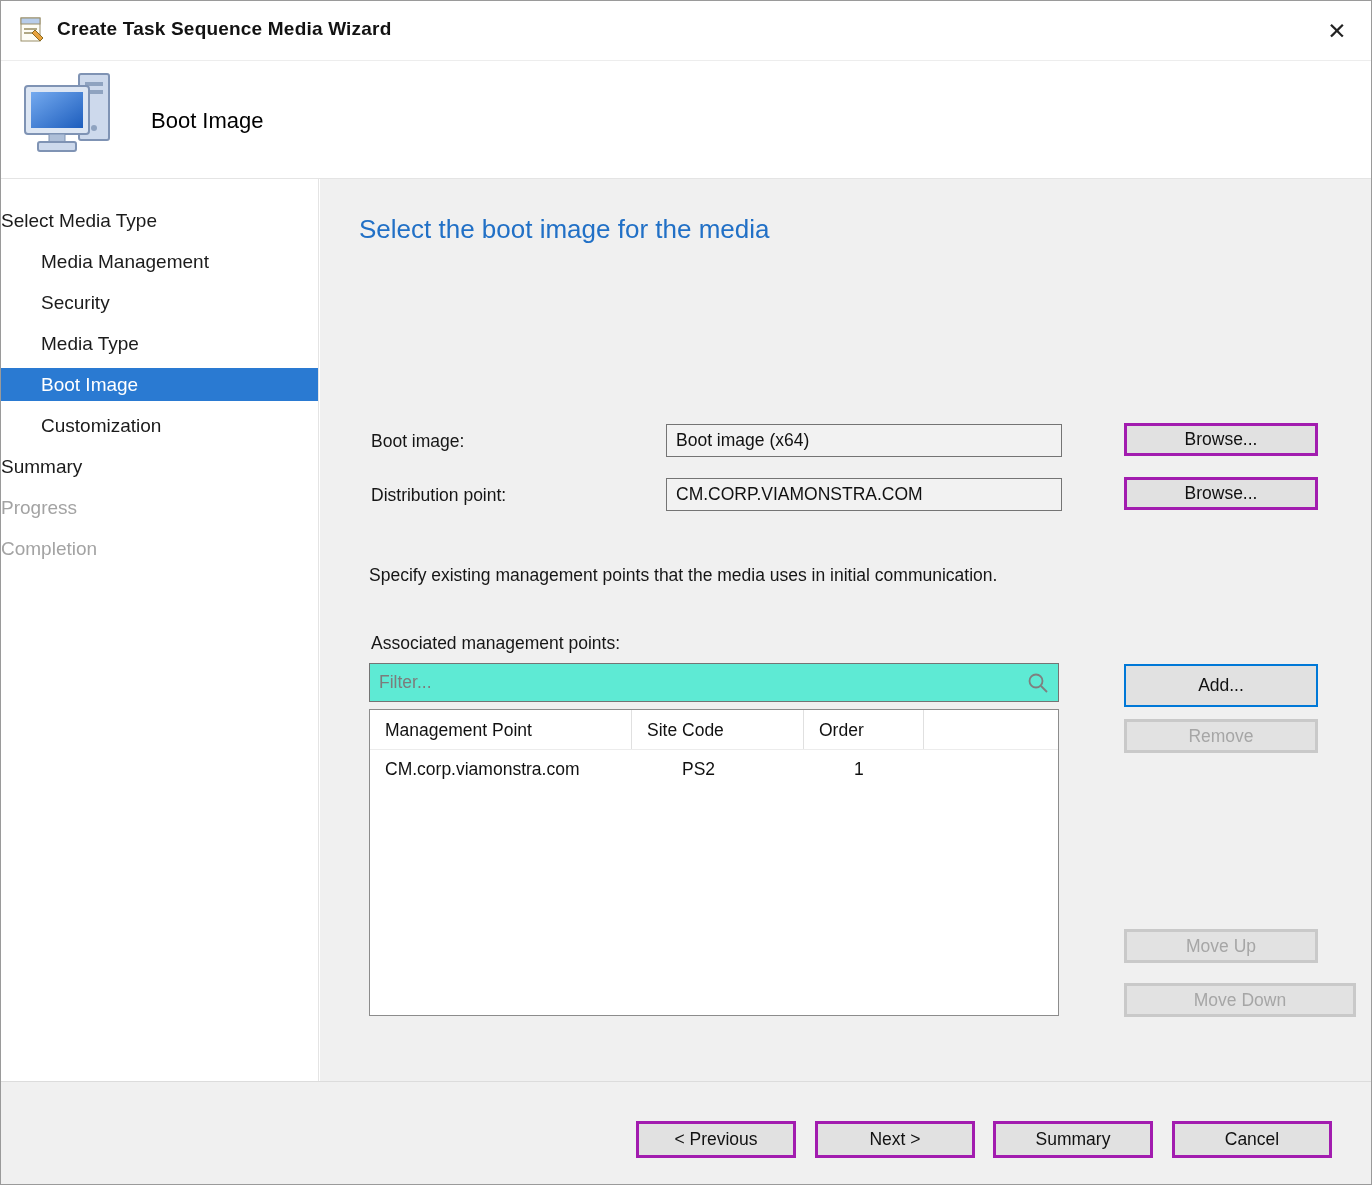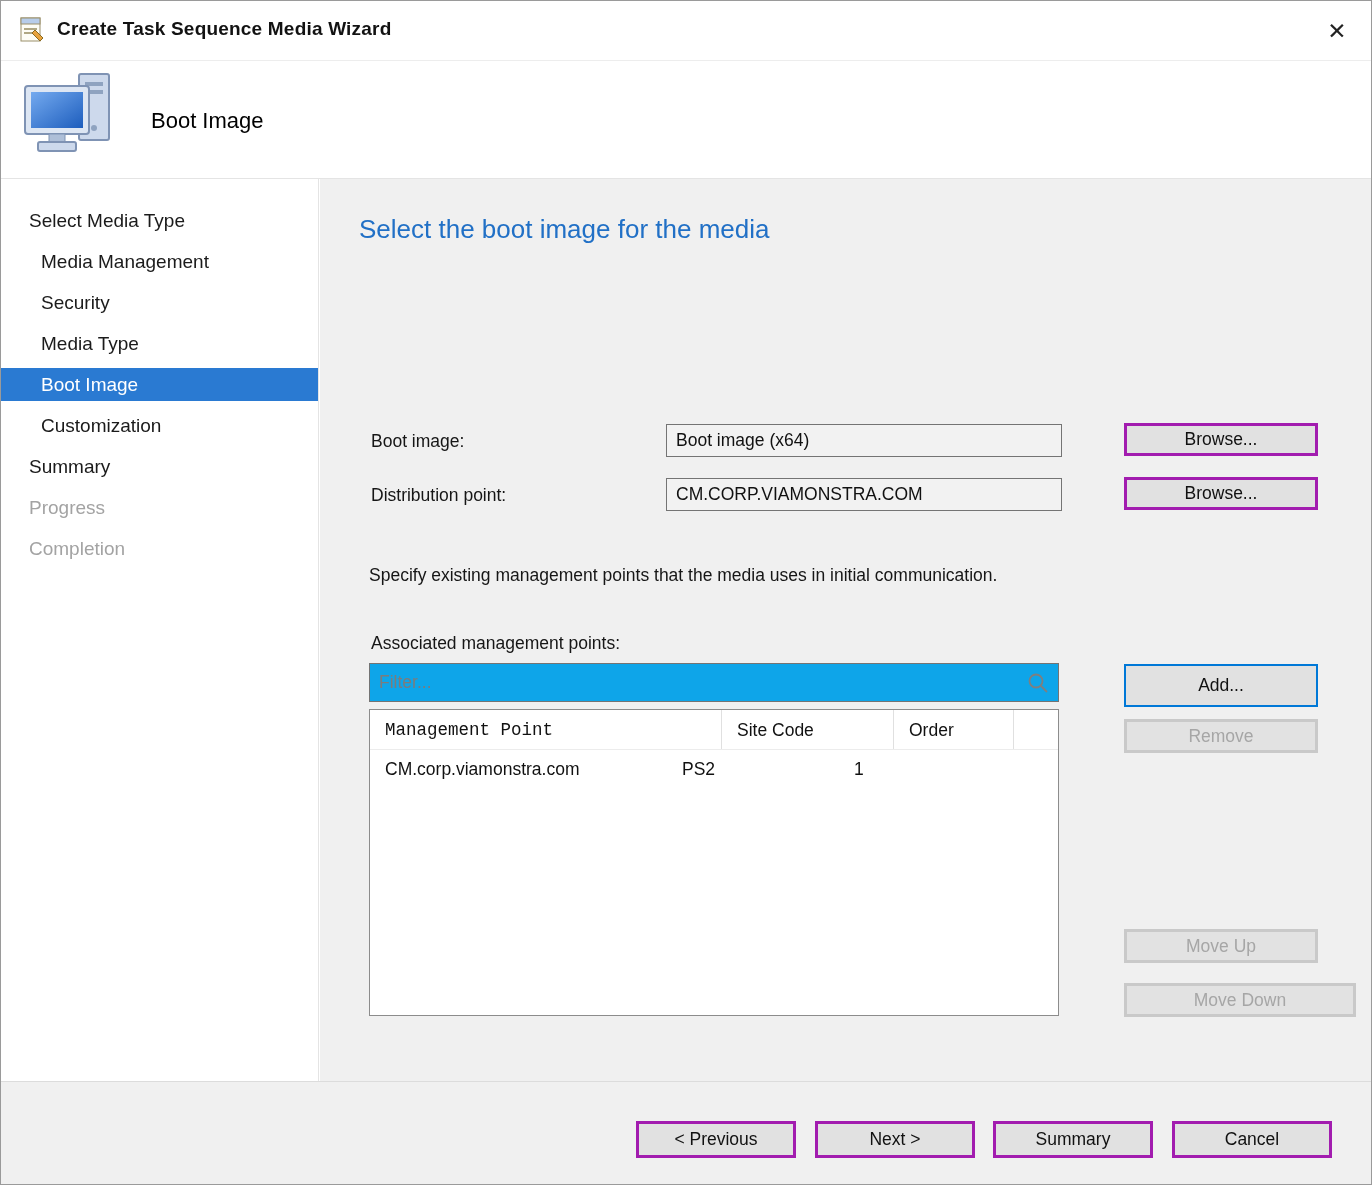--- a/index.html
+++ b/index.html
@@ -13,21 +13,21 @@
   .titlebar-title { position:absolute; left:56px; top:17px; font-size:19px; font-weight:600; color:#121212; letter-spacing:.2px; white-space:nowrap; }
   .close-btn { position:absolute; right:14px; top:10px; width:40px; height:40px; background:transparent; border:none; font-size:23px; color:#222; line-height:40px; text-align:center; cursor:pointer; font-family:inherit; }
 
   
   .headerband { position:absolute; left:0; top:61px; width:100%; height:117px; background:#fff; border-bottom:1px solid #e4e4e4; }
   .header-icon { position:absolute; left:22px; top:8px; }
   .header-title { position:absolute; left:150px; top:46px; font-size:22px; color:#000; }
 
   
   .sidebar { position:absolute; left:0; top:178px; width:318px; height:902px; background:#fff; border-right:1px solid #e4e4e4; padding-top:21px; }
-  .nav-item { height:41px; line-height:41px; font-size:19px; color:#1b1b1b; padding-left:28px; white-space:nowrap; cursor:pointer; }
+  .nav-item { height:41px; line-height:41px; font-size:19px; color:#1b1b1b; white-space:nowrap; cursor:pointer; }
   .nav-item.sub { padding-left:40px; }
   .nav-item.selected { background:#2a7ad2; color:#fff; height:33px; line-height:33px; margin:4px 0; }
   .nav-item.disabled { color:#a3a3a3; cursor:default; }
 
   
   .main-bg { position:absolute; left:319px; top:178px; width:1053px; height:1007px; background:#f0f0f0; }
   .footer-bg { position:absolute; left:0; top:1081px; width:100%; height:104px; background:#f0f0f0; }
   .footer-sep { position:absolute; left:0; top:1080px; width:100%; height:1px; background:#dcdcdc; }
 
   .h1blue { position:absolute; left:358px; top:213px; font-size:26px; color:#2170c6; white-space:nowrap; }
@@ -45,29 +45,29 @@
 
   .btn { position:absolute; background:#e1e1e1; border:3px solid #a21caf; font-size:17.5px; color:#111; font-family:inherit; cursor:pointer; text-align:center; }
   #btn-browse1 { left:1123px; top:422px; width:194px; height:33px; }
   #btn-browse2 { left:1123px; top:476px; width:194px; height:33px; }
   #btn-add { left:1123px; top:663px; width:194px; height:43px; border:2px solid #0078d7; }
   .btn.disabled { color:#a6a6a6; border-color:#c9c9c9; background:#e2e2e2; cursor:default; }
   #btn-remove { left:1123px; top:718px; width:194px; height:34px; }
   #btn-moveup { left:1123px; top:928px; width:194px; height:34px; }
   #btn-movedown { left:1123px; top:982px; width:232px; height:34px; }
 
-  .filterbox { position:absolute; left:368px; top:662px; width:690px; height:39px; background:#0ea5e9; border:1px solid #747474; }
+  .filterbox { position:absolute; left:368px; top:662px; width:690px; height:39px; background:#5eead4; border:1px solid #747474; }
   .filter-input { position:absolute; left:0; top:0; width:100%; height:100%; border:none; outline:none; background:transparent; font-size:17.5px; font-family:inherit; padding:0 42px 0 9px; color:#222; }
   .filter-input::placeholder { color:#7c7c7c; opacity:1; }
   .mag { position:absolute; right:8px; top:7px; }
 
   .listview { position:absolute; left:368px; top:708px; width:690px; height:307px; background:#fff; border:1px solid #8c8c8c; }
   .thead { display:flex; height:40px; border-bottom:1px solid #ececec; }
   .th { font-size:17.5px; color:#111; line-height:40px; padding-left:15px; border-right:1px solid #e0e0e0; overflow:hidden; white-space:nowrap; cursor:pointer; }
-  .th.c1 { width:352px;font-family:Liberation Mono, monospace; } .th.c2 { width:172px; } .th.c3 { width:120px; } .th.fill { flex:1; border-right:none; cursor:default; }
+  .th.c1 { width:262px; } .th.c2 { width:172px; } .th.c3 { width:120px; } .th.fill { flex:1; border-right:none; cursor:default; }
   .tr { display:flex; height:38px; cursor:pointer; }
   .td { font-size:17.5px; color:#111; line-height:38px; padding-left:15px; overflow:hidden; white-space:nowrap; }
   .td.c1 { width:297px; } .td.c2 { width:172px; } .td.c3 { width:120px; }
 
   #btn-prev { left:635px; top:1120px; width:160px; height:37px; }
   #btn-next { left:814px; top:1120px; width:160px; height:37px; }
   #btn-summary { left:992px; top:1120px; width:160px; height:37px; }
   #btn-cancel { left:1171px; top:1120px; width:160px; height:37px; }
 </style>
 </head>

